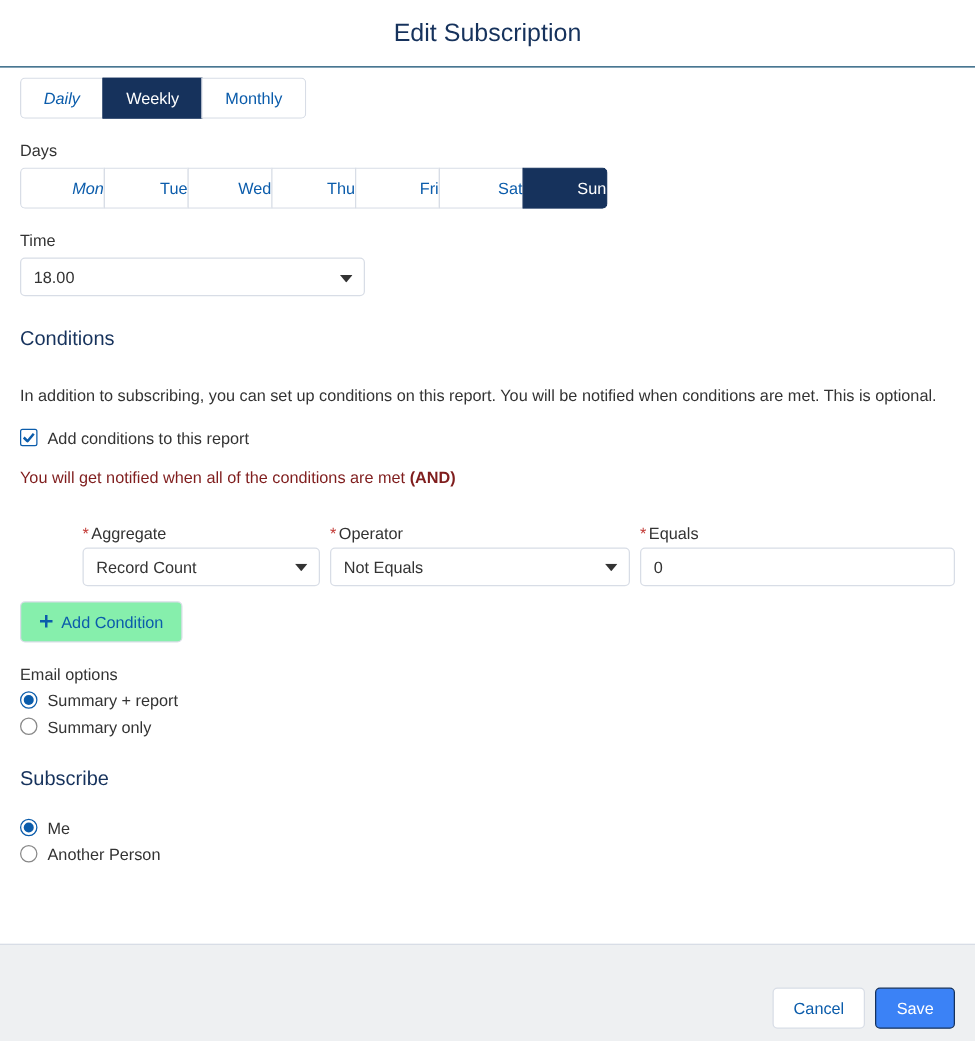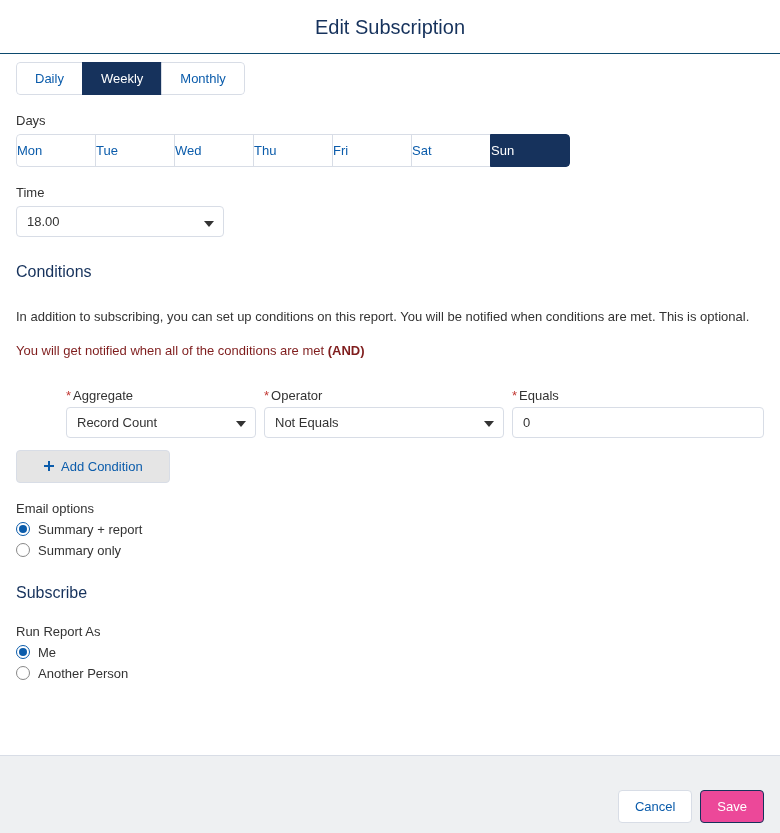--- a/index.html
+++ b/index.html
@@ -65,32 +65,33 @@
       background: #fff;
       color: #0b5cab;
       font-size: 13px;
       padding: 8px 18px;
       cursor: pointer;
       margin-left: -1px;
     }
     .btn-seg:first-child {
       margin-left: 0;
       border-radius: 4px 0 0 4px;
+      font-style: italic;
     }
     .btn-seg:last-child {
       border-radius: 0 4px 4px 0;
     }
     .btn-seg.active {
       background: #16325c;
       border-color: #16325c;
       color: #fff;
     }
     .day-seg {
-      width: 80px;
-      text-align: left;
+      width: 68px;
+      text-align: right;
       padding: 8px 0;
     }
     .select-wrap {
       position: relative;
       display: inline-block;
     }
     .select {
       border: 1px solid #d8dde6;
       background: #fff;
       border-radius: 4px;
@@ -177,24 +178,24 @@
     .text-input {
       border: 1px solid #d8dde6;
       border-radius: 4px;
       padding: 7px 10px;
       font-size: 13px;
       color: #333;
       width: 100%;
     }
     .btn-outline {
       border: 1px solid #d8dde6;
-      background: #e5e5e5;
+      background: #86efac;
       color: #0b5cab;
       font-size: 13px;
-      padding: 8px 26px;
+      padding: 8px 14px;
       border-radius: 4px;
       cursor: pointer;
       display: inline-flex;
       align-items: center;
       gap: 6px;
     }
     .btn-outline svg {
       width: 12px;
       height: 12px;
       stroke: #0b5cab;
@@ -249,21 +250,21 @@
       border-radius: 4px;
       cursor: pointer;
       border: 1px solid #d8dde6;
       margin-top: 24px;
     }
     .btn-neutral {
       background: #fff;
       color: #0b5cab;
     }
     .btn-brand {
-      background: #ec4899;
+      background: #3b82f6;
       color: #fff;
       border-color: #16325c;
     }
     .days-section { margin-top: 18px; }
     .time-section { margin-top: 18px; }
     .email-section { margin-top: 18px; }
     .run-section { margin-top: 22px; }
     .extra-space { height: 20px; }
   </style>
 </head>
@@ -292,34 +293,42 @@
       <button class="btn-seg day-seg">Thu</button>
       <button class="btn-seg day-seg">Fri</button>
       <button class="btn-seg day-seg">Sat</button>
       <button class="btn-seg day-seg active">Sun</button>
     </div>
   </div>
 
   
   <div class="time-section">
     <span class="field-label">Time</span>
-    <div class="select-wrap" style="width:208px;">
+    <div class="select-wrap" style="width:276px;">
       <button class="select">18.00</button>
       <span class="caret">
         <svg viewBox="0 0 10 6">
             <path d="M0 0 L5 6 L10 0 Z"></path>
           </svg>
       </span>
     </div>
   </div>
 
   
   <div class="section-heading">Conditions</div>
   <div class="help-text">In addition to subscribing, you can set up conditions on this report. You will be notified when conditions are met. This is optional.</div>
 
+  <div class="checkbox-row">
+    <div class="checkbox">
+      <svg viewBox="0 0 10 8">
+          <polyline points="1 4 4 7 9 1"></polyline>
+        </svg>
+    </div>
+    <span class="radio-label">Add conditions to this report</span>
+  </div>
 
   <div class="cond-notify">
     <span>You will get notified when all of the conditions are met </span><b>(AND)</b>
   </div>
 
   <div class="cond-form">
     <div class="cond-col" style="width:190px;">
       <span class="field-label"><span class="req">*</span><span>Aggregate</span></span>
       <div class="select-wrap">
         <button class="select">Record Count</button>
@@ -365,21 +374,20 @@
     <div class="radio-row">
       <div class="radio"></div>
       <span class="radio-label">Summary only</span>
     </div>
   </div>
 
   
   <div class="section-heading">Subscribe</div>
 
   <div class="run-section">
-    <span class="field-label">Run Report As</span>
     <div class="radio-row">
       <div class="radio selected"></div>
       <span class="radio-label">Me</span>
     </div>
     <div class="radio-row">
       <div class="radio"></div>
       <span class="radio-label">Another Person</span>
     </div>
   </div>
 

